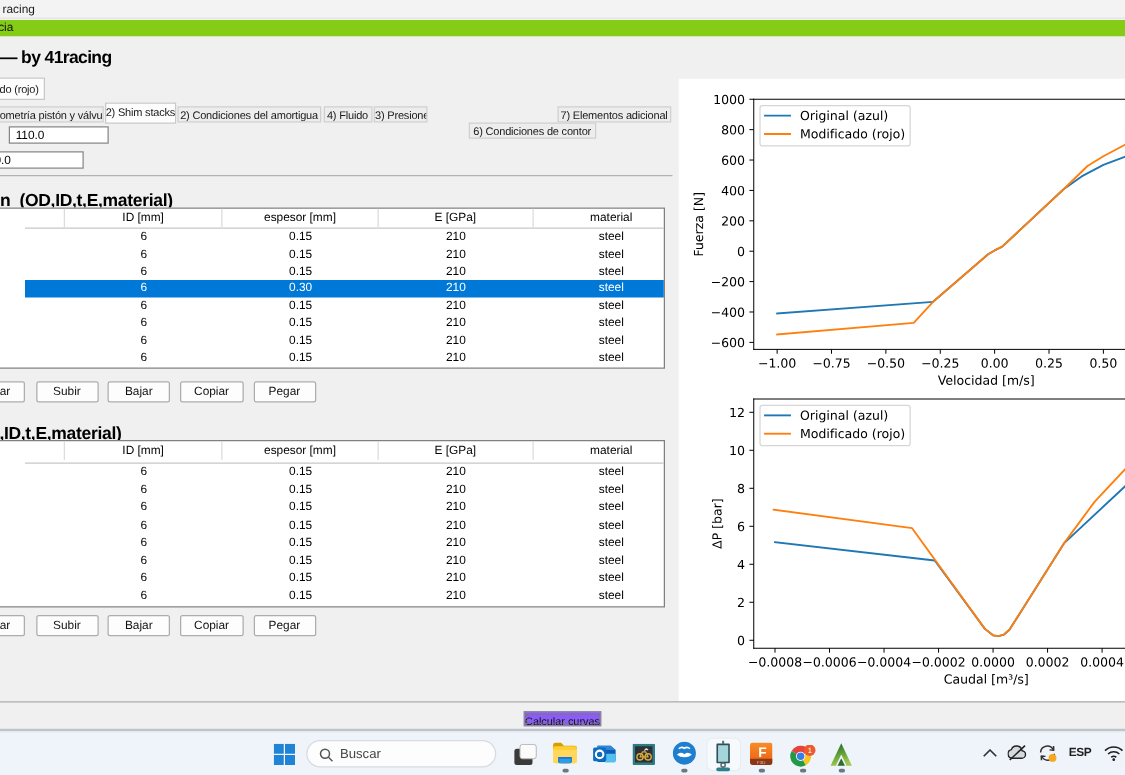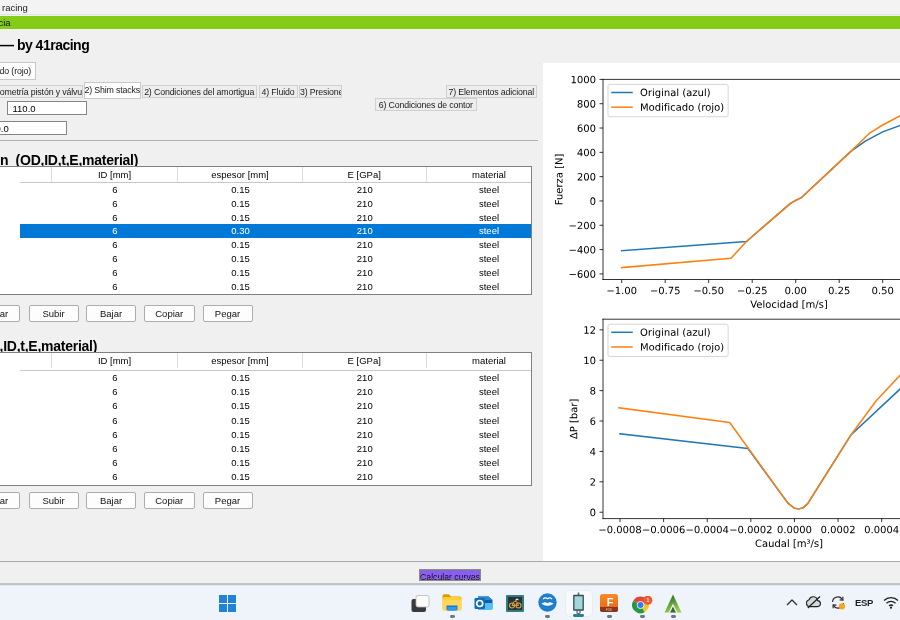--- a/index.html
+++ b/index.html
@@ -1916,20 +1916,24 @@
 <div id="winbot" class="abs"></div>
 
 <div id="taskbar" class="abs">
 
 <svg class="tbi" style="left:219px; top:9px;" width="17" height="17">
       <rect x="0" y="0" width="8" height="8" fill="#2083d5"></rect>
       <rect x="9" y="0" width="8" height="8" fill="#2083d5"></rect>
       <rect x="0" y="9" width="8" height="8" fill="#2083d5"></rect>
       <rect x="9" y="9" width="8" height="8" fill="#2083d5"></rect>
     </svg>
+<div id="search" class="tbi"><svg style="position:absolute;left:9px;top:5px;" width="12" height="12" viewBox="0 0 12 12">
+        <circle cx="5" cy="5" r="3.6" fill="none" stroke="#555" stroke-width="1.2"></circle>
+        <line x1="7.8" y1="7.8" x2="11" y2="11" stroke="#555" stroke-width="1.2"></line>
+      </svg><span style="margin-left:26px;">Buscar</span></div>
 
 <svg class="tbi" style="left:411px; top:9px;" width="19" height="18">
       <rect x="0.5" y="4" width="14.5" height="13" rx="2" fill="#3a3a3a"></rect>
       <rect x="5" y="0.5" width="13" height="11.5" rx="2" fill="#fbfbfb" stroke="#b5b5b5" stroke-width="0.8"></rect>
     </svg>
 
 <svg class="tbi" style="left:442px; top:6px;" width="20" height="20" viewBox="0 0 20 20">
       <path d="M0.5 4 q0-1.8 1.8-1.8 h4.6 l2.2 2.3 h8.6 q1.8 0 1.8 1.8 v1 h-19z" fill="#d99c00"></path>
       <rect x="0.5" y="5" width="19" height="13.5" rx="1.8" fill="#ffce33"></rect>
       <path d="M0.5 8 h19 v8.7 q0 1.8-1.8 1.8 h-15.4 q-1.8 0-1.8-1.8z" fill="#ffd75c"></path>

